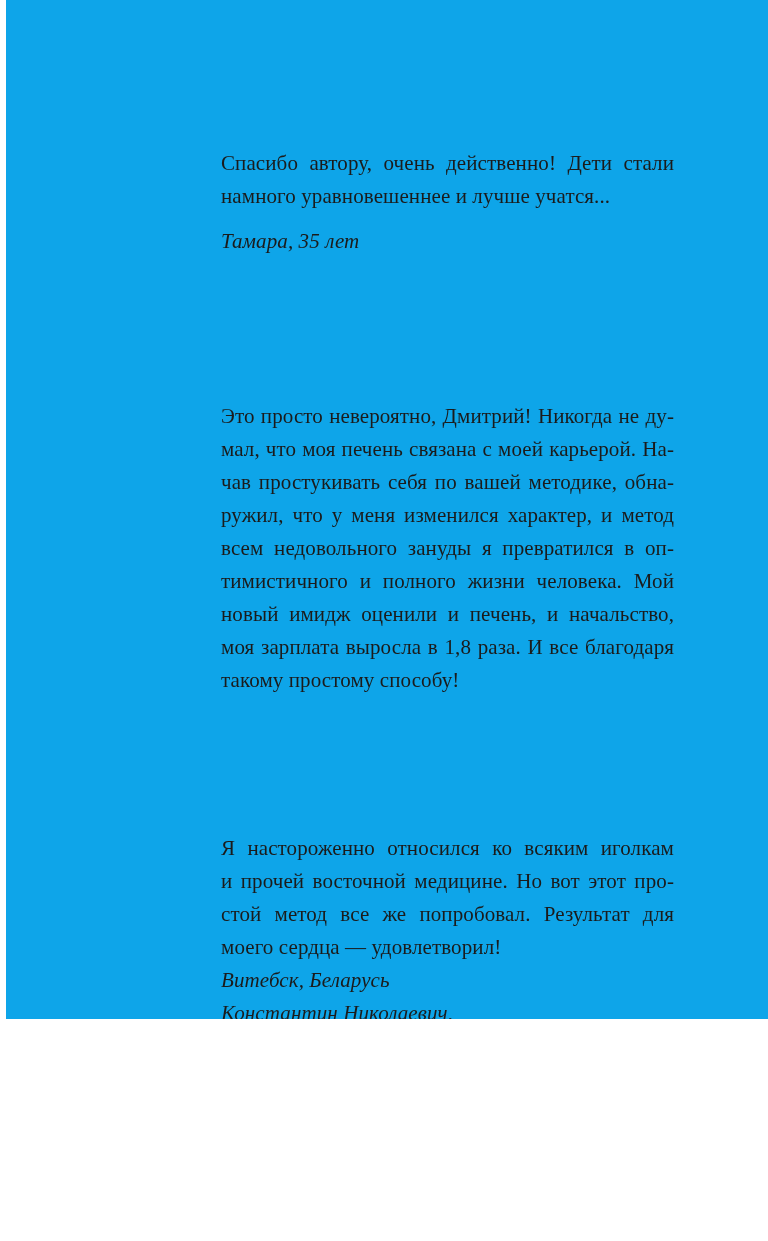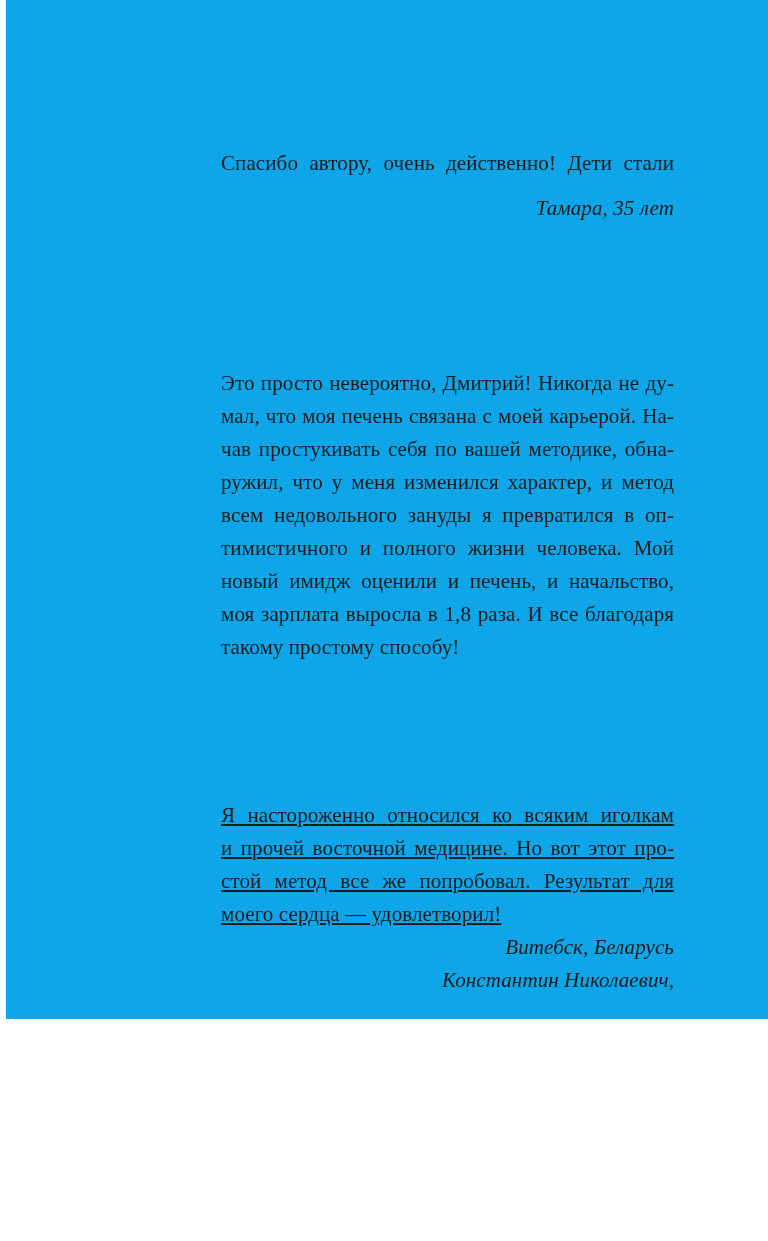--- a/index.html
+++ b/index.html
@@ -29,39 +29,40 @@
   .just {
     text-align: justify;
     text-align-last: justify;
   }
   .last { text-align: left; }
   .sig { margin: 0; }
   .sig-line {
     font-size: 21px;
     line-height: 33px;
     font-style: italic;
-    text-align: right;
+    text-align: left;
     letter-spacing: 0.1px;
   }
   .t1 .para { margin-top: 147px; }
   .t1 .sig  { margin-top: 12px; }
   .t2 .para { margin-top: 142px; }
   .t2 .sig  { margin-top: 0; }
-  .t3 .para { margin-top: 135px; text-decoration: underline; }
+  .t3 .para { margin-top: 135px; }
   .t3 .sig  { margin-top: 0; }
 </style>
 </head>
 <body>
 
 <div class="page">
   <div class="content">
 
     <section class="testimonial t1">
       <div class="para">
         <div class="line just">Спасибо автору, очень действенно! Дети стали</div>
+        <div class="line last">намного уравновешеннее и лучше учатся...</div>
       </div>
       <div class="sig">
         <div class="sig-line">Тамара, 35 лет</div>
       </div>
     </section>
 
     <section class="testimonial t2">
       <div class="para">
         <div class="line just">Это просто невероятно, Дмитрий! Никогда не ду-</div>
         <div class="line just">мал, что моя печень связана с моей карьерой. На-</div>

